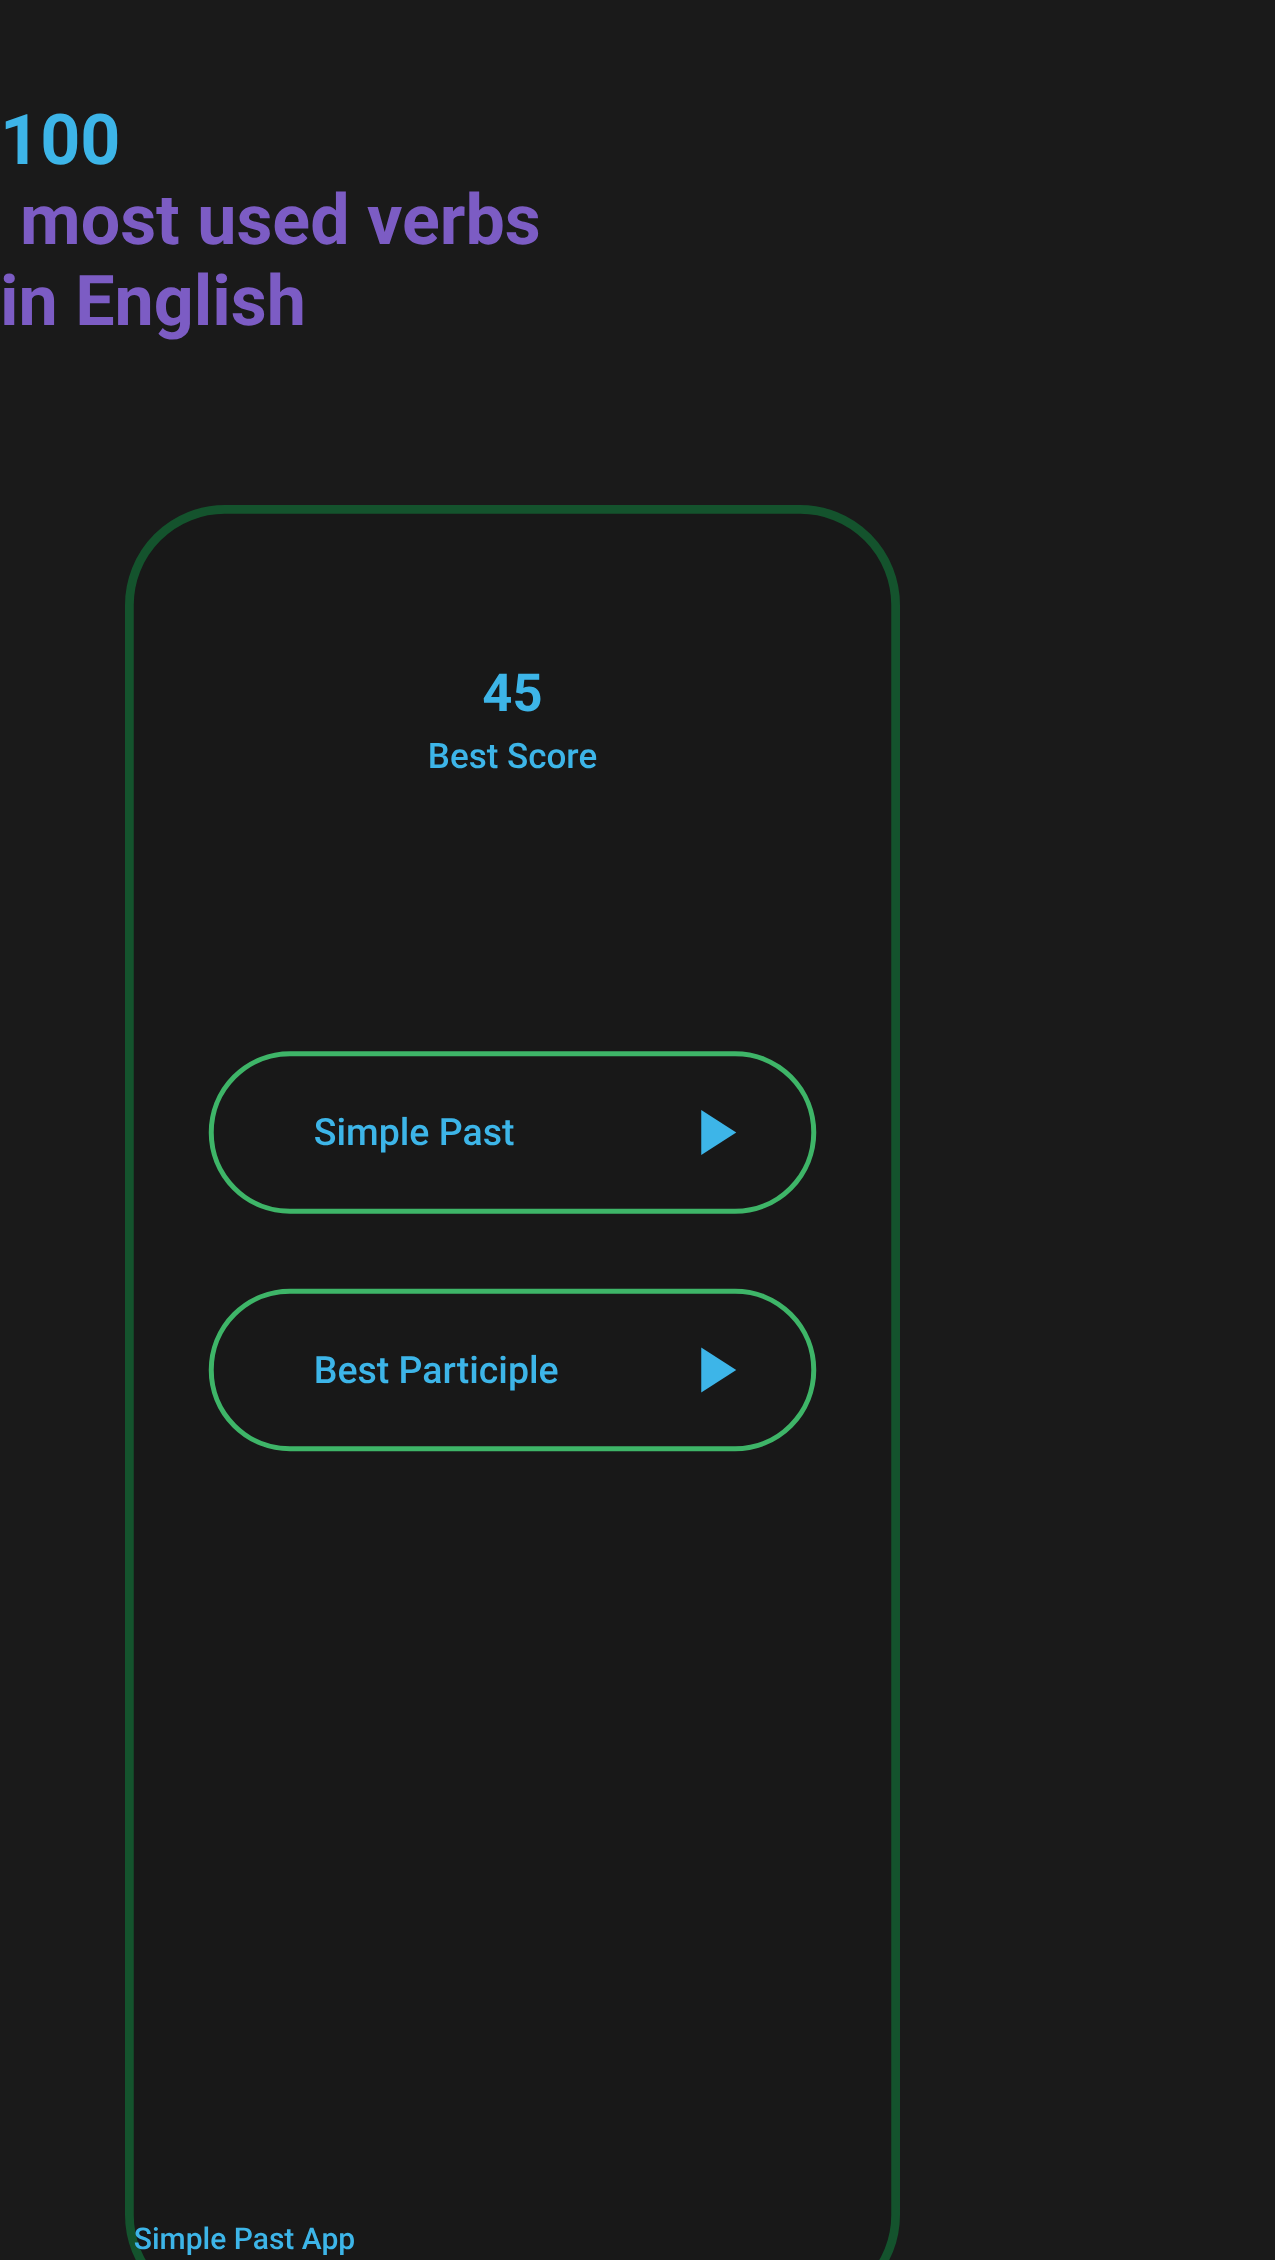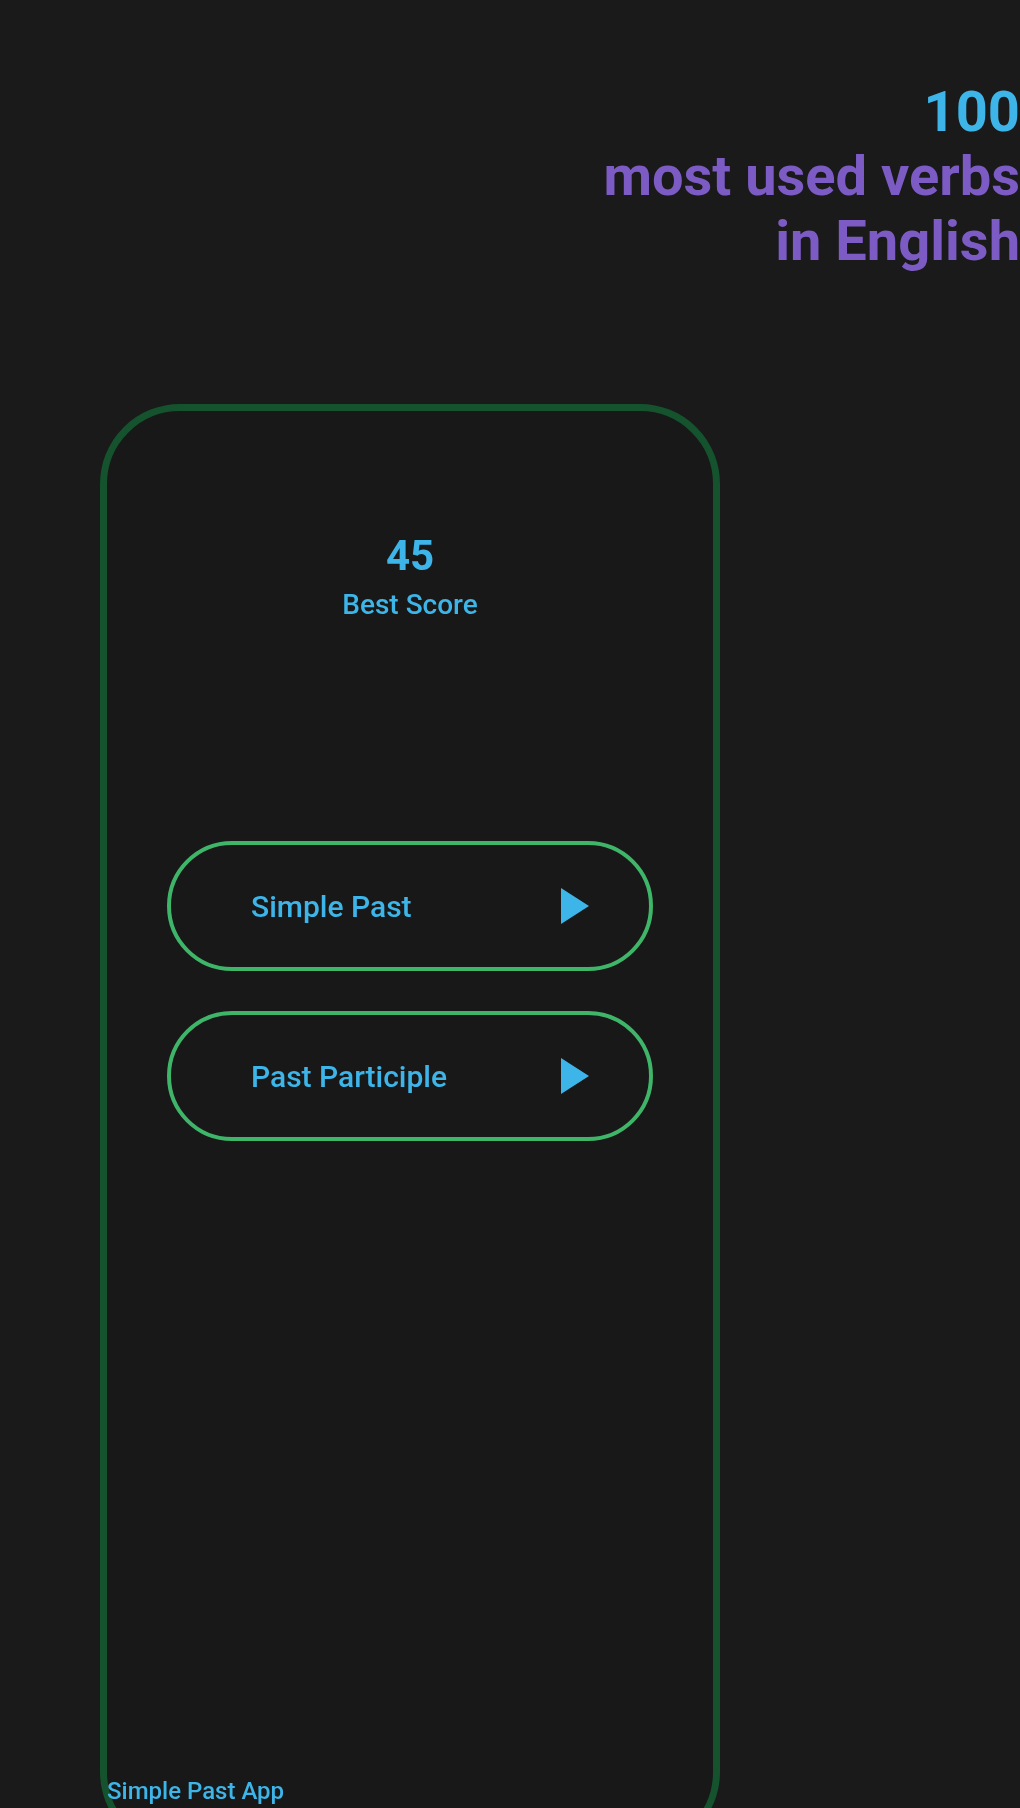--- a/index.html
+++ b/index.html
@@ -10,39 +10,38 @@
     
     body {
       width: 1020px;
       height: 1808px;
       background: #1a1a1a;
       font-family: -apple-system, BlinkMacSystemFont, 'Segoe UI', Roboto, sans-serif;
       overflow: hidden;
     }
     
     .hero-title {
-      text-align: right;
+      text-align: left;
       padding-top: 80px;
       font-size: 56px;
       font-weight: 700;
       line-height: 1.15;
     }
     
     .hero-line1 {
       color: #3db5e8;
     }
     
     .hero-line2 {
       color: #7c5cc4;
       margin-left: 16px;
     }
     
     .hero-line3 {
       color: #7c5cc4;
-      margin-left: 28px;
     }
     
     .phone-frame {
       position: absolute;
       top: 360px;
       left: 100px;
       width: 620px;
       height: 1448px;
       border: 7px solid #14532d;
       border-radius: 80px;
@@ -67,21 +66,21 @@
       font-size: 28px;
       font-weight: 500;
       margin-top: 8px;
     }
     
     .buttons-section {
       margin-top: 220px;
       padding: 0 60px;
       display: flex;
       flex-direction: column;
-      gap: 40px;
+      gap: 60px;
     }
     
     .action-button {
       width: 100%;
       height: 130px;
       border: 4px solid #3eb568;
       border-radius: 70px;
       background: transparent;
       display: flex;
       align-items: center;
@@ -133,21 +132,21 @@
   </div>
 
   <div class="buttons-section">
 
     <div class="action-button">
       <span class="button-label">Simple Past</span>
       <span class="play-icon"></span>
     </div>
 
     <div class="action-button">
-      <span class="button-label">Past Participle</span>
+      <span class="button-label">Best Participle</span>
       <span class="play-icon"></span>
     </div>
 
   </div>
 
   <div class="footer-text">Simple Past App</div>
 
 </div>
 
 </body></html>

